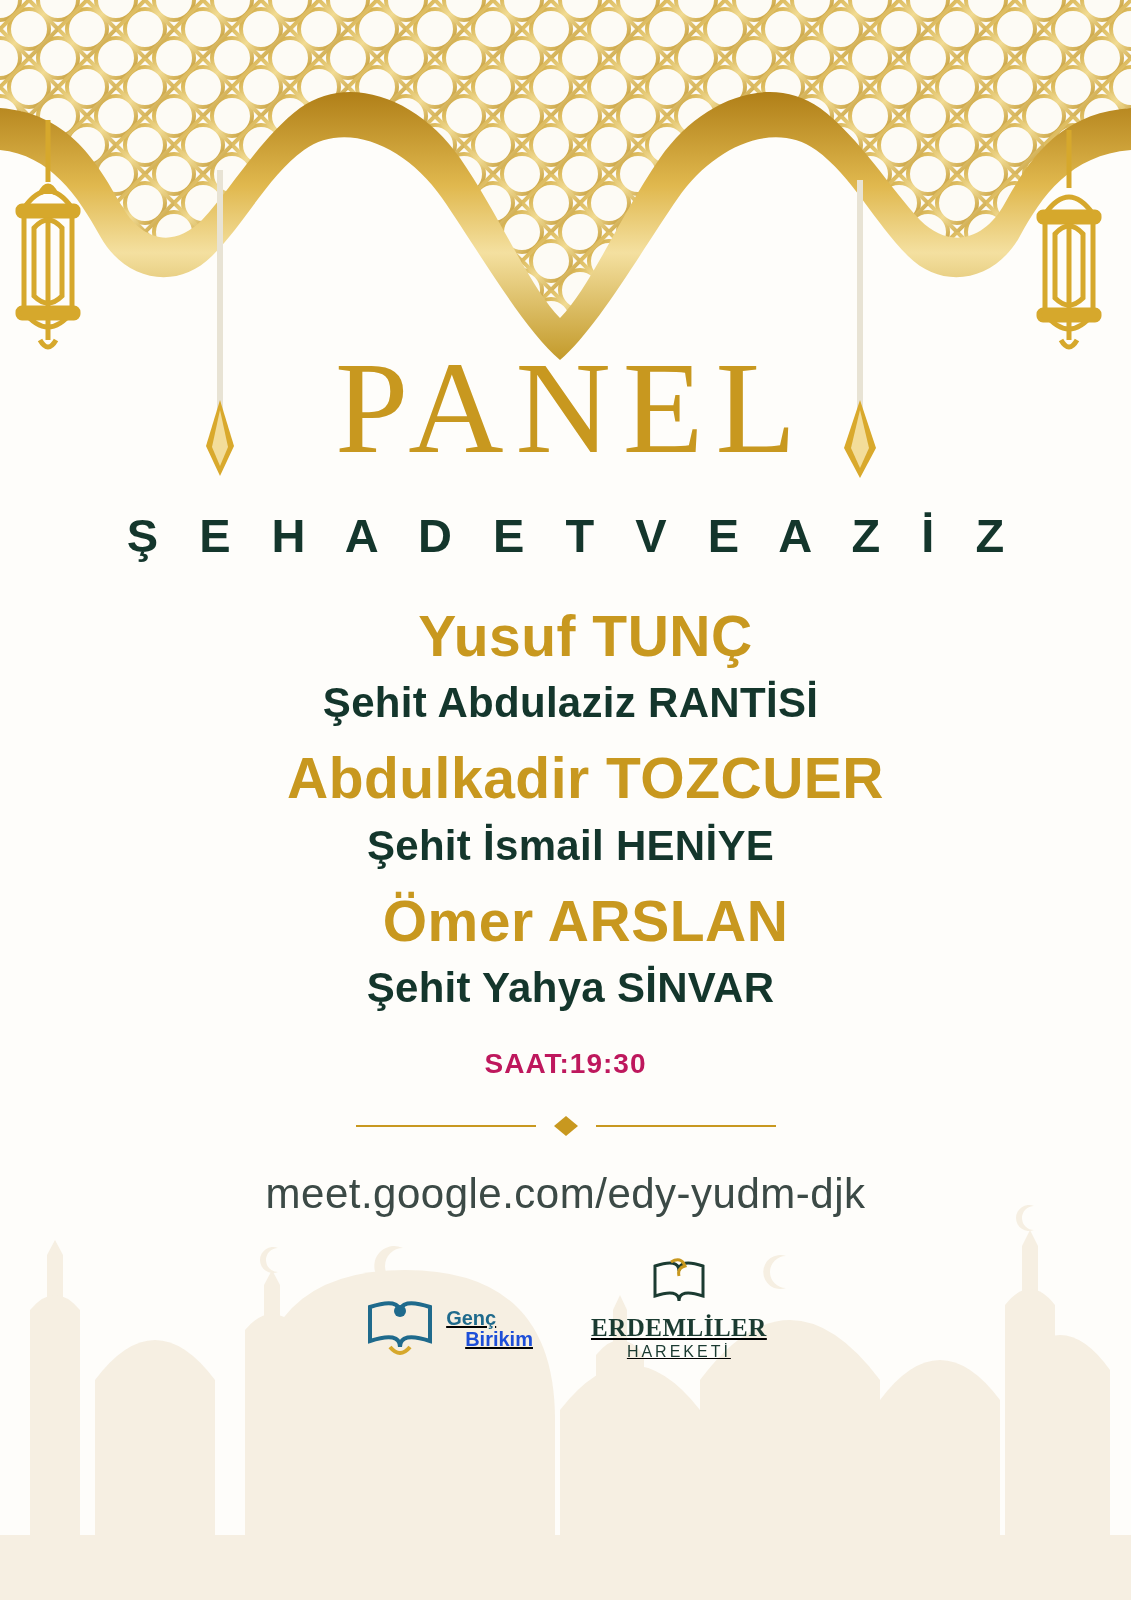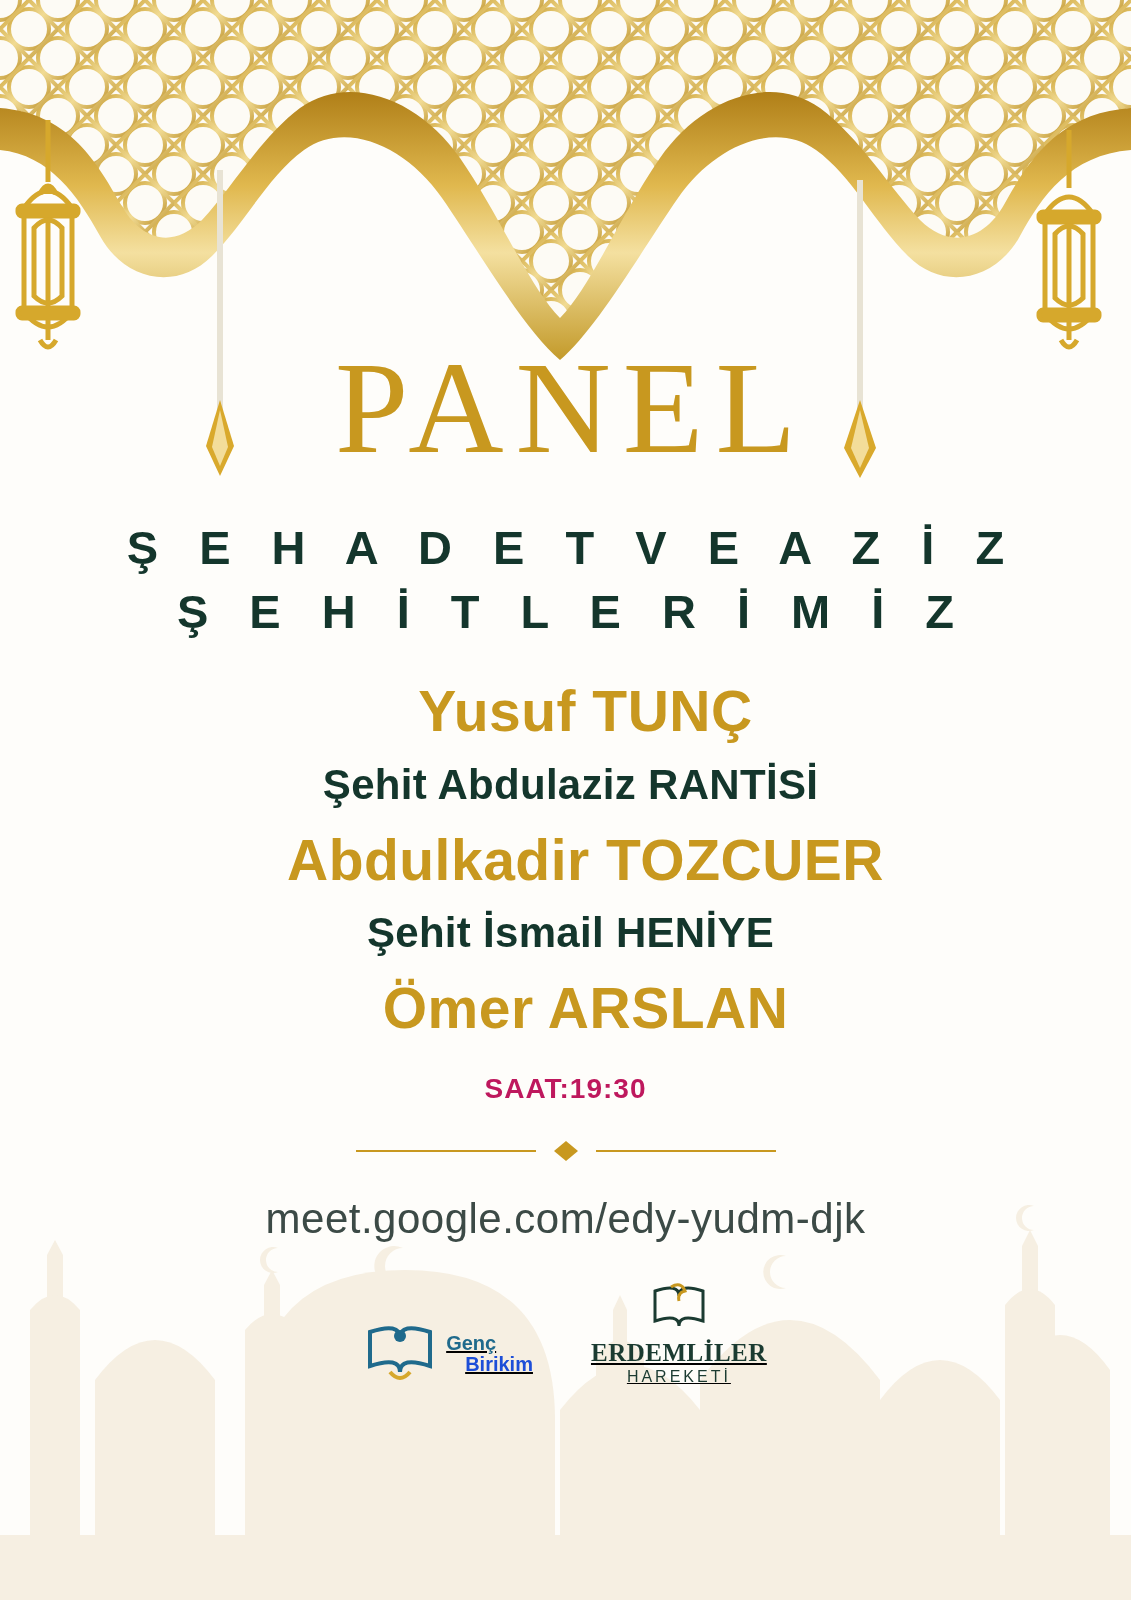--- a/index.html
+++ b/index.html
@@ -87,21 +87,21 @@
     font-family: "Liberation Serif", serif;
     font-size: 132px;
     line-height: 0.95;
     letter-spacing: 12px;
     color: #c8981f;
     font-weight: 400;
     text-indent: 12px;
   }
 
   .subtitle {
-    margin-top: 46px;
+    margin-top: 34px;
     font-family: "Liberation Sans", sans-serif;
     font-weight: bold;
     font-size: 47px;
     letter-spacing: 14px;
     line-height: 1.35;
     color: #14362c;
     text-indent: 14px;
   }
 
   .speakers {
@@ -115,21 +115,21 @@
     line-height: 1.22;
     letter-spacing: 0.5px;
     padding-left: 40px;
   }
 
   .sp-sub {
     font-weight: bold;
     font-size: 42px;
     color: #14362c;
     line-height: 1.45;
-    margin-top: 8px;
+    margin-top: 2px;
     letter-spacing: 0.3px;
     padding-left: 10px;
   }
 
   .spacer-sm { height: 10px; }
 
   .date {
     margin-top: 42px;
     font-weight: bold;
     font-size: 60px;
@@ -330,41 +330,41 @@
       <path d="M58 190 l0 20 M50 210 q8 14 16 0"></path>
     </g>
   </svg>
 
   <div class="content">
 
     <div class="title-panel">PANEL</div>
 
     <div class="subtitle">
       <div>Ş E H A D E T   V E   A Z İ Z</div>
-      <div>Ş E H İ T L E R İ M İ Z</div>
     </div>
 
     <div class="speakers">
 
       <div>
         <div class="sp-name">Yusuf TUNÇ</div>
         <div class="sp-sub">Şehit Abdulaziz RANTİSİ</div>
       </div>
 
       <div class="spacer-sm"></div>
 
       <div>
         <div class="sp-name">Abdulkadir TOZCUER</div>
         <div class="sp-sub">Şehit İsmail HENİYE</div>
       </div>
 
       <div class="spacer-sm"></div>
 
       <div>
         <div class="sp-name">Ömer ARSLAN</div>
+        <div class="sp-sub">Şehit Yahya SİNVAR</div>
       </div>
 
     </div>
 
     <div class="time">SAAT:19:30</div>
 
     <div class="divider">
       <svg width="420" height="24" viewBox="0 0 420 24">
         <line x1="0" y1="12" x2="180" y2="12" stroke="#c8981f" stroke-width="2"></line>
         <line x1="240" y1="12" x2="420" y2="12" stroke="#c8981f" stroke-width="2"></line>

